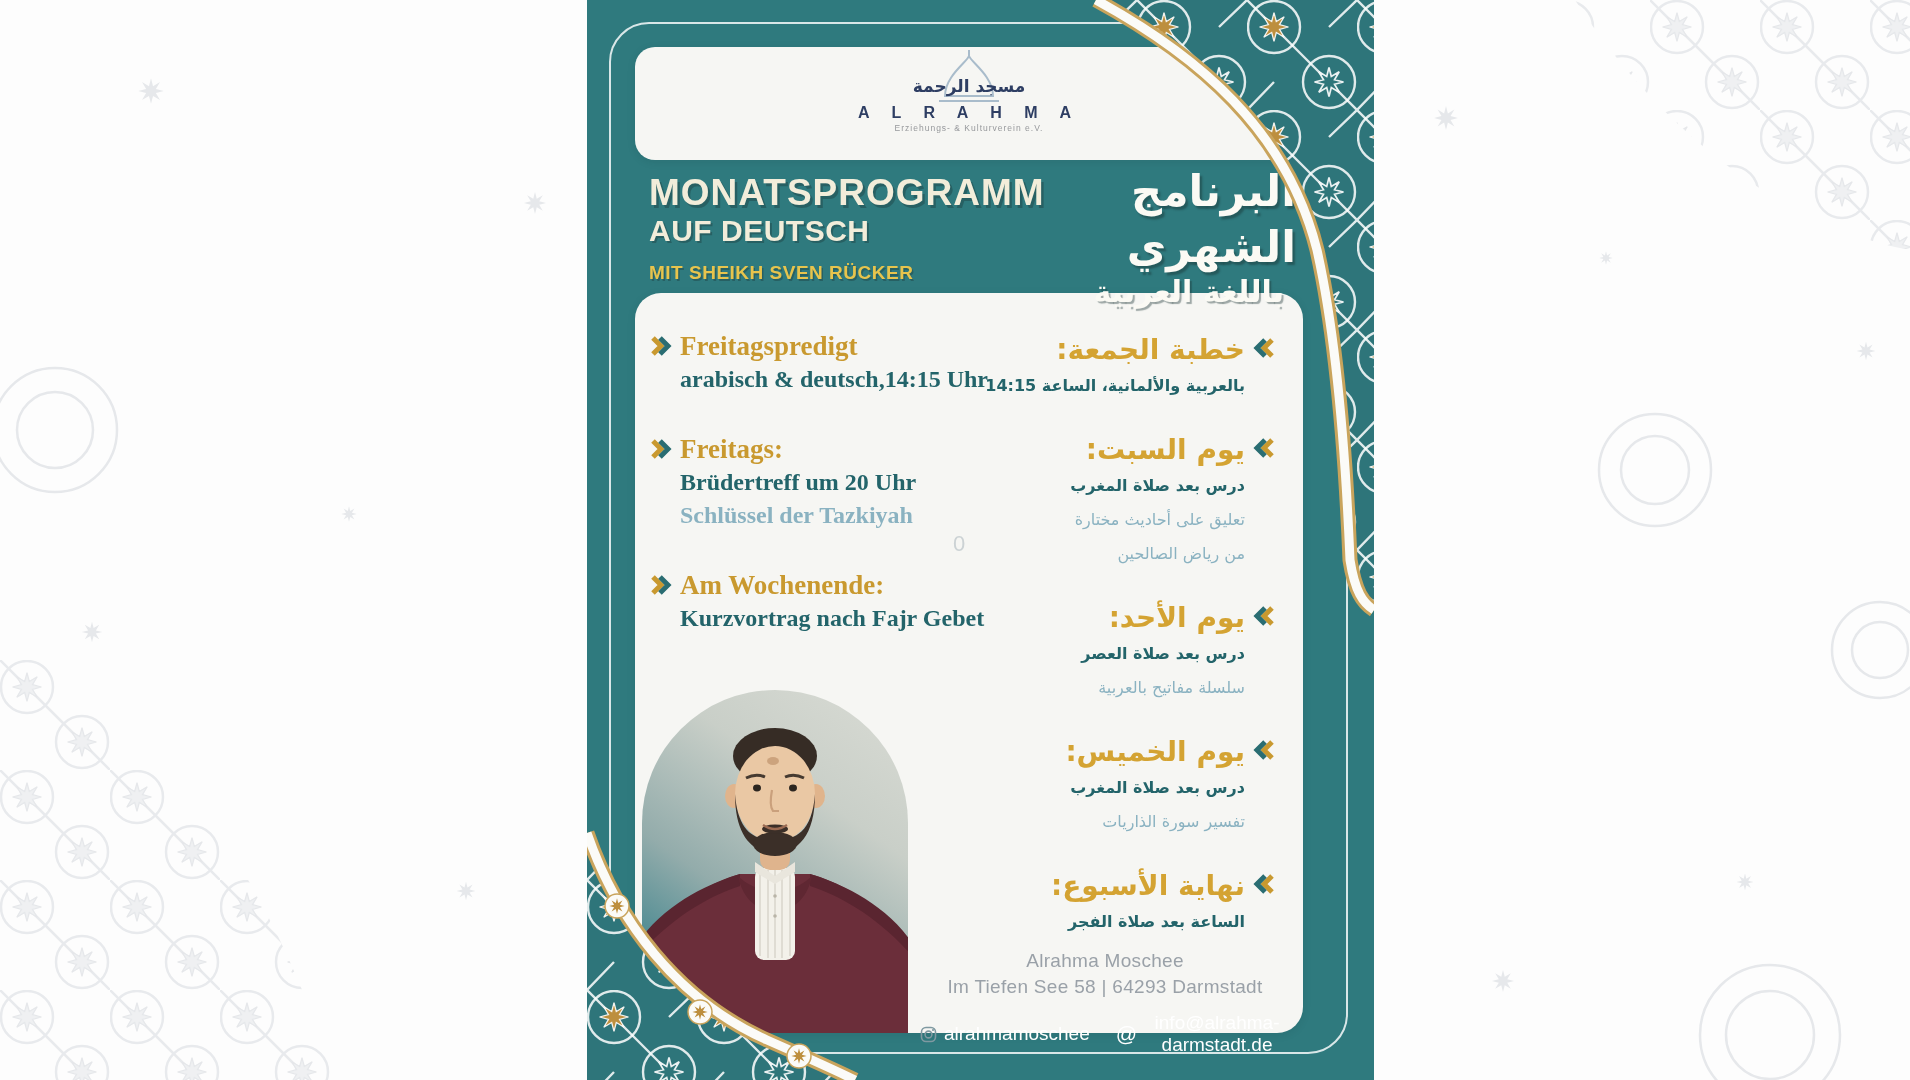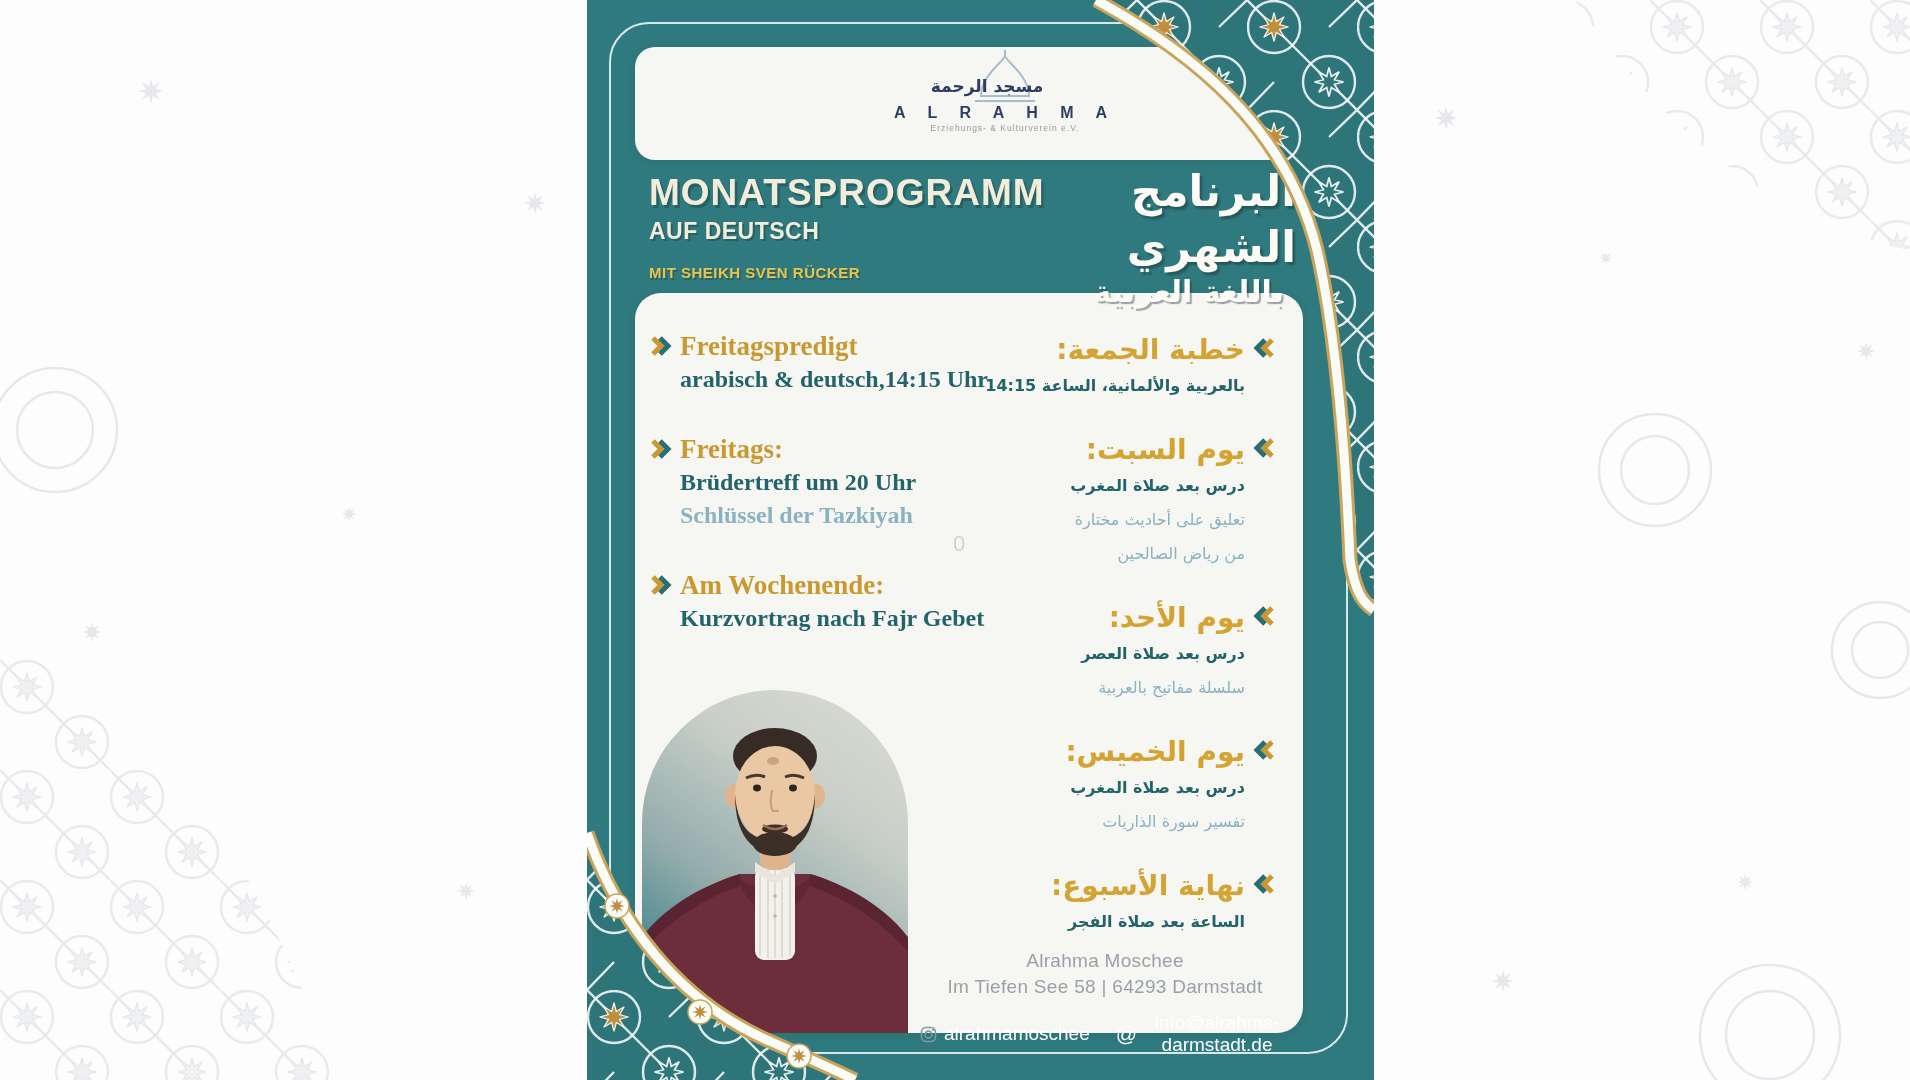--- a/index.html
+++ b/index.html
@@ -27,35 +27,35 @@
   #poster-pattern{left:0;top:0;z-index:5;pointer-events:none;}
   .t-line{fill:none;stroke:rgba(255,255,255,.85);stroke-width:2.4;}
   .t-star-gold{fill:var(--pat-gold);stroke:rgba(255,255,255,.9);stroke-width:1.5;}
   .t-star-teal{fill:var(--teal2);stroke:rgba(255,255,255,.9);stroke-width:2;}
   .band-gold{fill:none;stroke:var(--band-gold);stroke-width:15;}
   .band-white{fill:none;stroke:#fbfbf8;stroke-width:9;}
   .medal-ring{fill:#fbfbf8;stroke:var(--band-gold);stroke-width:1.5;}
   .medal-star{fill:var(--pat-gold);}
 
   
-  #logo{left:48px;top:50px;width:668px;height:110px;z-index:4;text-align:center;padding-left:36px;}
+  #logo{left:48px;top:50px;width:668px;height:110px;z-index:4;text-align:center;}
   #logo-dome{margin:0 auto;}
   .dome-line{fill:none;stroke:#a9bccb;stroke-width:2;}
   #logo-callig{position:absolute;left:0;right:0;top:26px;color:var(--navy);
                font-family:"DejaVu Sans",sans-serif;font-size:17px;font-weight:bold;}
   #logo-word{margin-top:-4px;color:var(--navy);font-size:16px;font-weight:bold;letter-spacing:9px;}
   #logo-sub{color:#97999c;font-size:8.5px;letter-spacing:1px;margin-top:1px;}
 
   
   #title-de{left:62px;top:172px;width:360px;z-index:4;color:var(--cream);}
   #title-de .l1{font-size:37px;line-height:42px;font-weight:800;letter-spacing:1px;
                 text-shadow:2.5px 2.5px 0 rgba(25,50,50,.35);}
-  #title-de .l2{font-size:23px;line-height:30px;font-weight:800;letter-spacing:.5px;margin-top:2px;
+  #title-de .l2{font-size:30px;line-height:30px;font-weight:800;letter-spacing:.5px;margin-top:2px;
                 text-shadow:2px 2px 0 rgba(25,50,50,.35);}
-  #title-de .l3{font-size:15px;line-height:24px;font-weight:800;letter-spacing:.5px;margin-top:15px;
+  #title-de .l3{font-size:19px;line-height:24px;font-weight:800;letter-spacing:.5px;margin-top:15px;
                 color:var(--yellow);text-shadow:1.5px 1.5px 0 rgba(25,50,50,.35);}
   #title-ar{right:78px;top:163px;width:320px;z-index:4;text-align:right;color:#fbfaf4;
             font-family:"DejaVu Sans",sans-serif;}
   #title-ar .l1{font-size:43px;line-height:56px;font-weight:bold;text-shadow:2.5px 3px 2px rgba(25,50,50,.45);}
   #title-ar .l2{font-size:30px;line-height:33px;font-weight:bold;padding-right:12px;
                 text-shadow:2px 2px 1px rgba(25,50,50,.4);}
   #title-ar .l3{font-size:24px;line-height:38px;font-weight:bold;color:var(--yellow);padding-right:4px;
                 text-shadow:1.5px 1.5px 1px rgba(25,50,50,.4);}
 
   

